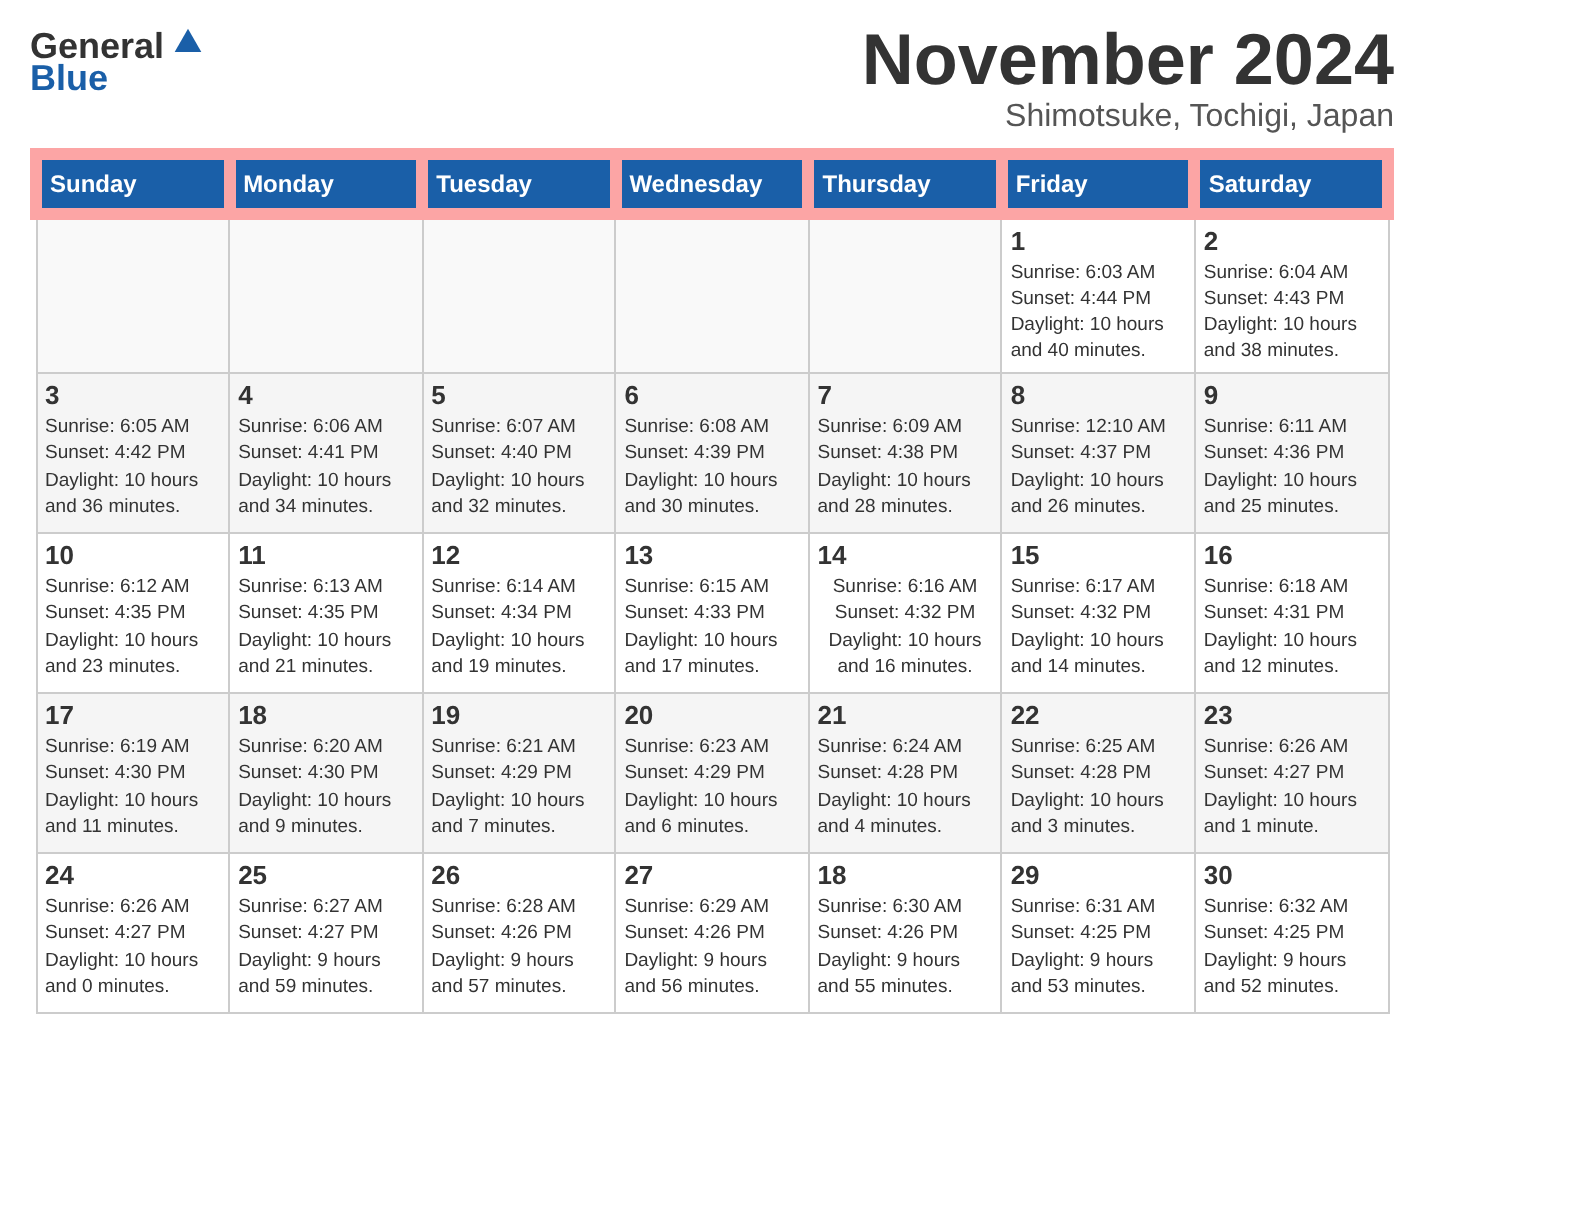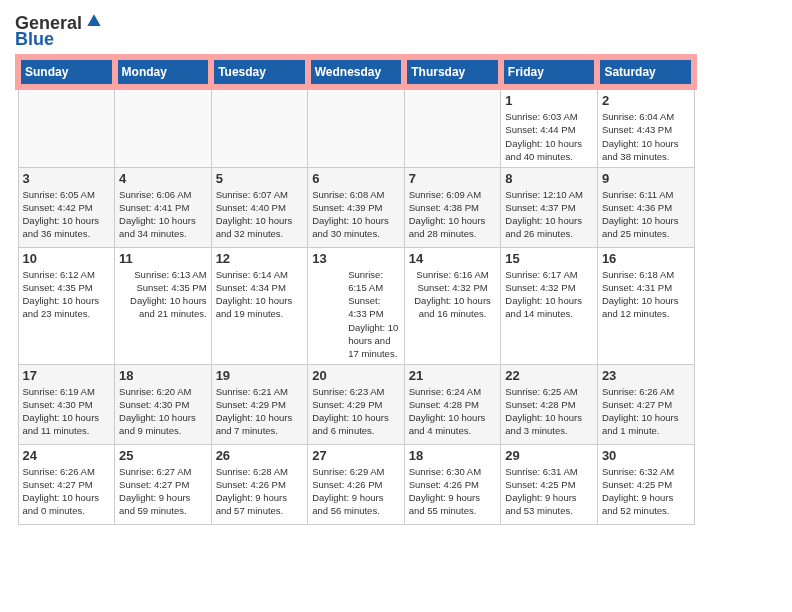--- a/index.html
+++ b/index.html
@@ -102,20 +102,24 @@
       <div class="logo-text">
         <span style="display:flex;align-items:center;">
           <span style="font-size:18px;font-weight:bold;color:#333;">General</span>
           <svg class="logo-icon" viewBox="0 0 24 24" xmlns="http://www.w3.org/2000/svg">
             <polygon points="4,18 12,4 20,18" fill="#1a5fa8"></polygon>
           </svg>
         </span>
         <span style="font-size:18px;font-weight:bold;color:#1a5fa8;margin-top:-2px;">Blue</span>
       </div>
     </div>
+    <div class="title-block">
+      <div class="month-title">November 2024</div>
+      <div class="location">Shimotsuke, Tochigi, Japan</div>
+    </div>
   </div>
 
   <table class="calendar">
     <thead>
       <tr>
       <th>Sunday</th>
           <th>Monday</th>
           <th>Tuesday</th>
           <th>Wednesday</th>
           <th>Thursday</th>
@@ -189,33 +193,33 @@
         </tr>
         <tr>
           <td>
             <span class="day-number">10</span>
             <div class="day-info" style="white-space: pre-line;">Sunrise: 6:12 AM
 Sunset: 4:35 PM
 Daylight: 10 hours and 23 minutes.</div>
           </td>
           <td>
             <span class="day-number">11</span>
-            <div class="day-info" style="white-space: pre-line; text-align: right;">Sunrise: 6:13 AM
+            <div class="day-info" style="white-space: pre-line;">Sunrise: 6:13 AM
 Sunset: 4:35 PM
 Daylight: 10 hours and 21 minutes.</div>
           </td>
           <td>
             <span class="day-number">12</span>
             <div class="day-info" style="white-space: pre-line;">Sunrise: 6:14 AM
 Sunset: 4:34 PM
 Daylight: 10 hours and 19 minutes.</div>
           </td>
           <td>
             <span class="day-number">13</span>
-            <div class="day-info" style="white-space: pre-line; margin-left: 36px;">Sunrise: 6:15 AM
+            <div class="day-info" style="white-space: pre-line;">Sunrise: 6:15 AM
 Sunset: 4:33 PM
 Daylight: 10 hours and 17 minutes.</div>
           </td>
           <td>
             <span class="day-number">14</span>
             <div class="day-info" style="white-space: pre-line; text-align: center;">Sunrise: 6:16 AM
 Sunset: 4:32 PM
 Daylight: 10 hours and 16 minutes.</div>
           </td>
           <td>

